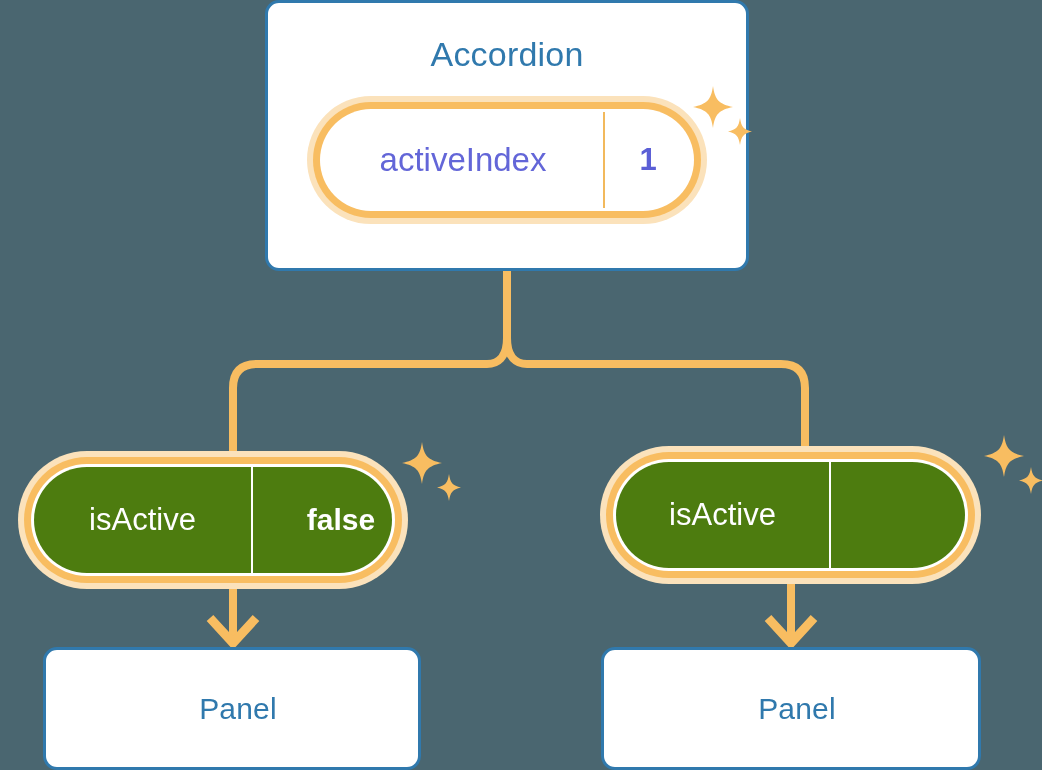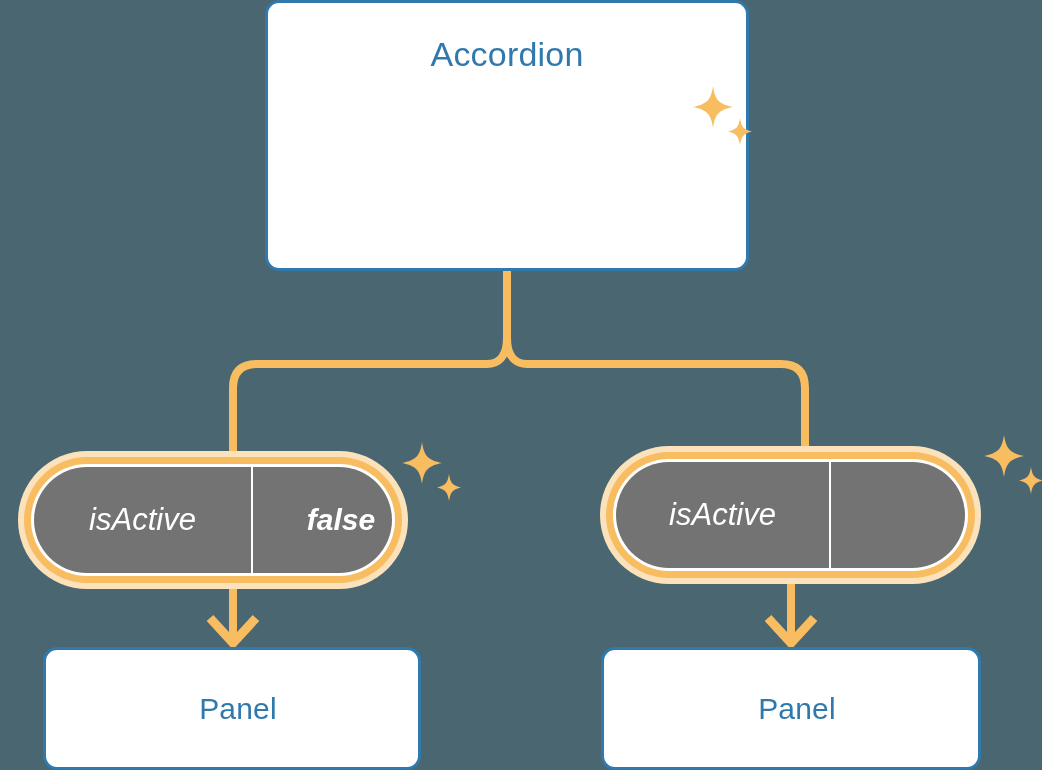--- a/index.html
+++ b/index.html
@@ -131,22 +131,21 @@
   }
   #root-pill .pill-val {
     flex: 1 1 auto;
     color: #5b5fd6;
     font-size: 31px;
     font-weight: 700;
   }
 
   
   .state-pill .pill-face {
-    background: #737373;
-    font-style: italic;
+    background: #4d7c0f;
   }
   .state-pill .pill-key {
     color: #ffffff;
     font-size: 31px;
     border-right: 2px solid #ffffff;
   }
   .state-pill .pill-val {
     color: #ffffff;
     font-size: 30px;
     font-weight: 700;
@@ -206,20 +205,29 @@
     <path d="M 210 618 L 233 643 L 256 618" fill="none" stroke="#f8bd61" stroke-width="9" stroke-linecap="butt" stroke-linejoin="miter"></path>
 
     <path d="M 791 584 L 791 643" fill="none" stroke="#f8bd61" stroke-width="8"></path>
     <path d="M 768 618 L 791 643 L 814 618" fill="none" stroke="#f8bd61" stroke-width="9" stroke-linecap="butt" stroke-linejoin="miter"></path>
   </svg>
 
   <div class="card" id="accordion-card">
     <div class="card-title" id="accordion-title">Accordion</div>
   </div>
 
+  <div class="pill-wrap" id="root-pill">
+    <div class="pill-glow"></div>
+    <div class="pill-ring"></div>
+    <div class="pill-gap"></div>
+    <div class="pill-face">
+      <div class="pill-key">activeIndex</div>
+      <div class="pill-val">1</div>
+    </div>
+  </div>
 
   <svg class="sparkle-group" id="sparkle-root" viewBox="0 0 72 72" xmlns="http://www.w3.org/2000/svg">
     <path d="M25 2 C27 16 31 20 45 23 C31 26 27 30 25 44 C23 30 19 26 5 23 C19 20 23 16 25 2 Z" fill="#f8bd61"></path>
     <path d="M52 34 C53.4 43 55.6 45.5 64 47.5 C55.6 49.5 53.4 52 52 61 C50.6 52 48.4 49.5 40 47.5 C48.4 45.5 50.6 43 52 34 Z" fill="#f8bd61"></path>
   </svg>
 
   <div class="pill-wrap state-pill" id="pill-left">
     <div class="pill-glow"></div>
     <div class="pill-ring"></div>
     <div class="pill-gap"></div>

